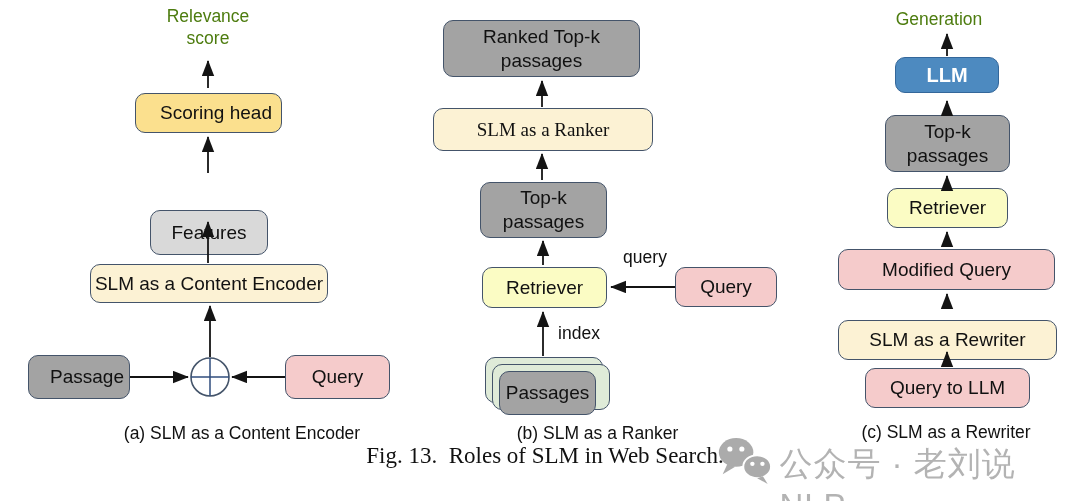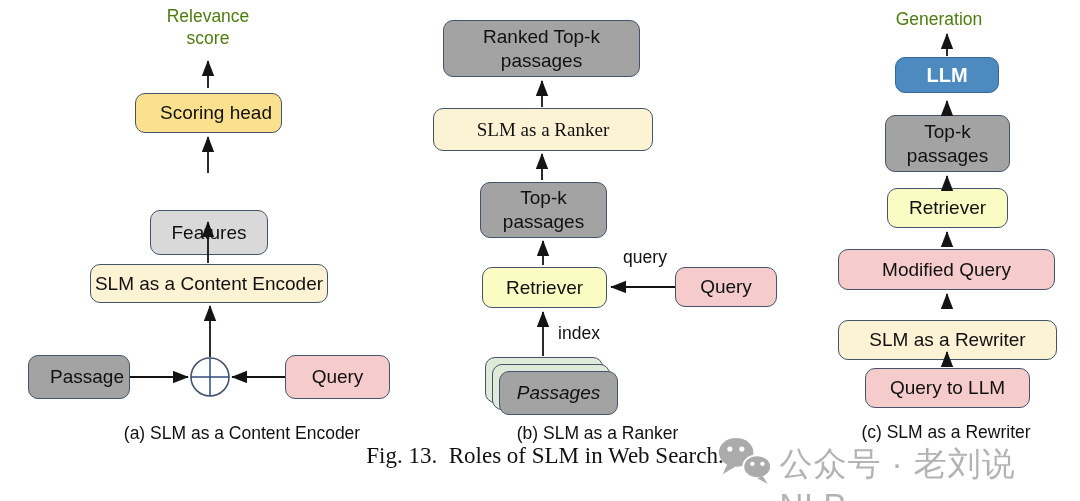--- a/index.html
+++ b/index.html
@@ -75,21 +75,21 @@
 
   <div class="node green" style="left:443px;top:20px;width:197px;height:57px;">Ranked Top-k passages</div>
   <div class="node cream" style="left:433px;top:108px;width:220px;height:43px;font-family:Liberation Serif, serif;">SLM as a Ranker</div>
   <div class="node green" style="left:480px;top:182px;width:127px;height:56px;">Top-k passages</div>
   <div class="node yellow" style="left:482px;top:267px;width:125px;height:41px;">Retriever</div>
   <div class="node pink" style="left:675px;top:267px;width:102px;height:40px;">Query</div>
   <div class="edge-label" style="left:613px;top:247px;width:64px;">query</div>
   <div class="edge-label" style="left:549px;top:323px;width:60px;">index</div>
   <div class="stackcard" style="left:485px;top:357px;width:118px;height:46px;"></div>
   <div class="stackcard" style="left:492px;top:364px;width:118px;height:46px;"></div>
-  <div class="node green" style="left:499px;top:371px;width:119px;height:44px;font-style:italic;">Passages</div>
+  <div class="node green" style="left:499px;top:371px;width:97px;height:44px;">Passages</div>
   <div class="caption" style="left:455px;top:423px;width:285px;">(b) SLM as a Ranker</div>
 
   <div class="txt" style="left:879px;top:8px;width:120px;">Generation</div>
   <div class="node blue" style="left:895px;top:57px;width:104px;height:36px;">LLM</div>
   <div class="node green" style="left:885px;top:115px;width:125px;height:57px;">Top-k passages</div>
   <div class="node yellow" style="left:887px;top:188px;width:121px;height:40px;">Retriever</div>
   <div class="node pink" style="left:838px;top:249px;width:217px;height:41px;">Modified Query</div>
   <div class="node cream" style="left:838px;top:320px;width:219px;height:40px;">SLM as a Rewriter</div>
   <div class="node pink" style="left:865px;top:368px;width:165px;height:40px;">Query to LLM</div>
   <div class="caption" style="left:800px;top:422px;width:292px;">(c) SLM as a Rewriter</div>

